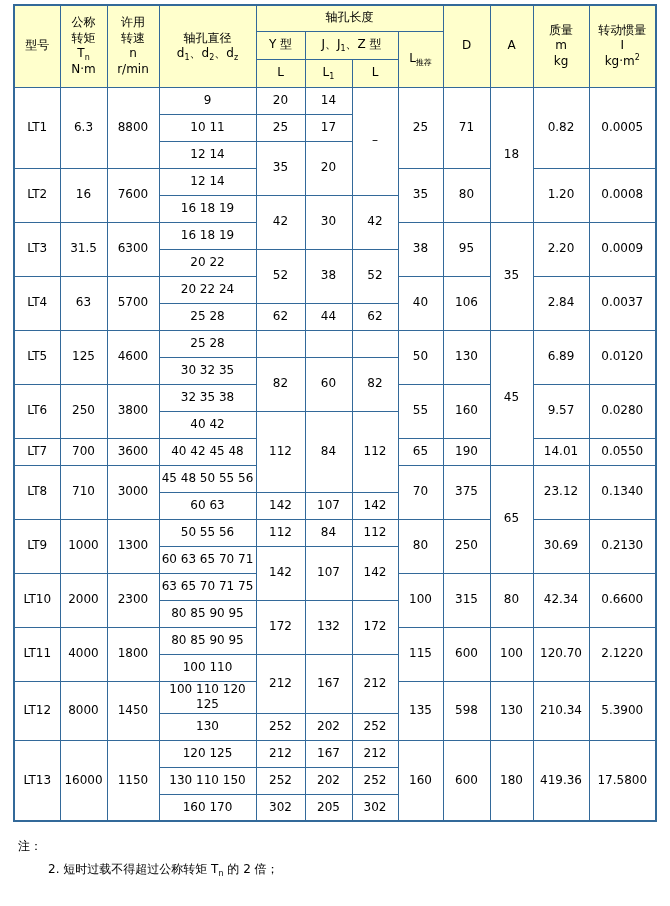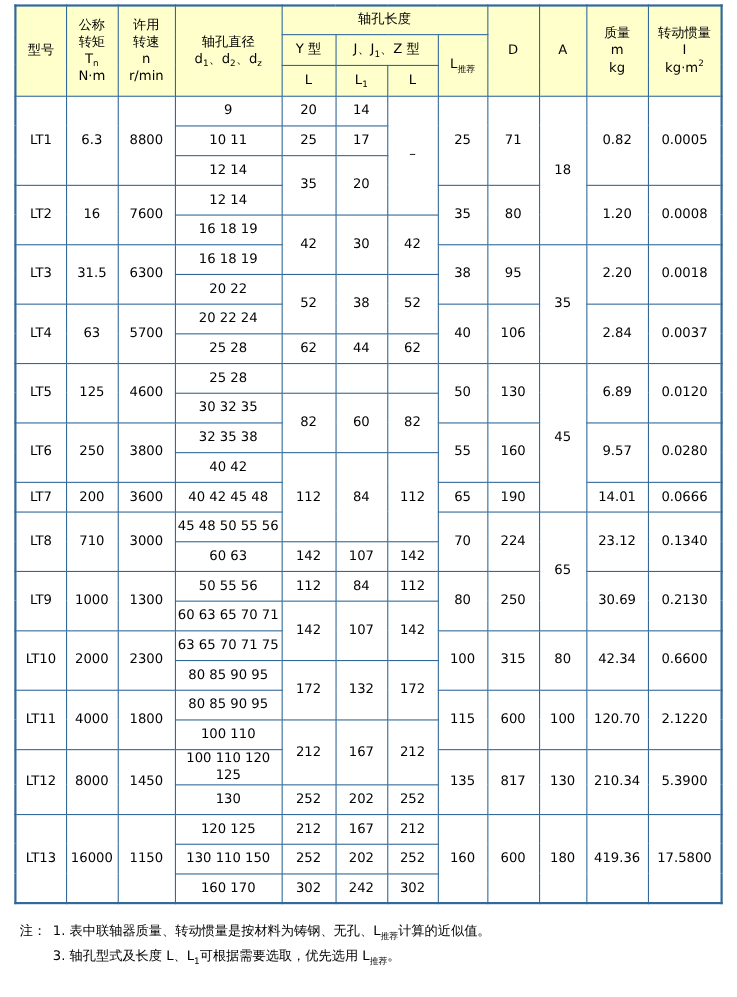--- a/index.html
+++ b/index.html
@@ -133,21 +133,21 @@
       </tr>
       <tr>
         <td rowspan="2">LT3</td>
         <td rowspan="2">31.5</td>
         <td rowspan="2">6300</td>
         <td>16 18 19</td>
         <td rowspan="2">38</td>
         <td rowspan="2">95</td>
         <td rowspan="4">35</td>
         <td rowspan="2">2.20</td>
-        <td rowspan="2">0.0018</td>
+        <td rowspan="2">0.0009</td>
       </tr>
       <tr>
         <td>20 22</td>
         <td rowspan="2">52</td>
         <td rowspan="2">38</td>
         <td rowspan="2">52</td>
       </tr>
       <tr>
         <td rowspan="2">LT4</td>
         <td rowspan="2">63</td>
@@ -195,35 +195,35 @@
         <td rowspan="2">0.0280</td>
       </tr>
       <tr>
         <td>40 42</td>
         <td rowspan="3">112</td>
         <td rowspan="3">84</td>
         <td rowspan="3">112</td>
       </tr>
       <tr>
         <td>LT7</td>
-        <td>200</td>
+        <td>700</td>
         <td>3600</td>
         <td>40 42 45 48</td>
         <td>65</td>
         <td>190</td>
         <td>14.01</td>
-        <td>0.0666</td>
+        <td>0.0550</td>
       </tr>
       <tr>
         <td rowspan="2">LT8</td>
         <td rowspan="2">710</td>
         <td rowspan="2">3000</td>
         <td>45 48 50 55 56</td>
         <td rowspan="2">70</td>
-        <td rowspan="2">224</td>
+        <td rowspan="2">375</td>
         <td rowspan="4">65</td>
         <td rowspan="2">23.12</td>
         <td rowspan="2">0.1340</td>
       </tr>
       <tr>
         <td>60 63</td>
         <td>142</td>
         <td>107</td>
         <td>142</td>
       </tr>
@@ -282,21 +282,21 @@
       </tr>
       <tr>
         <td rowspan="2">LT12</td>
         <td rowspan="2">8000</td>
         <td rowspan="2">1450</td>
         <td>
           <div>100 110 120</div>
           <div>125</div>
         </td>
         <td rowspan="2">135</td>
-        <td rowspan="2">817</td>
+        <td rowspan="2">598</td>
         <td rowspan="2">130</td>
         <td rowspan="2">210.34</td>
         <td rowspan="2">5.3900</td>
       </tr>
       <tr>
         <td>130</td>
         <td>252</td>
         <td>202</td>
         <td>252</td>
       </tr>
@@ -316,28 +316,27 @@
       </tr>
       <tr>
         <td>130 110 150</td>
         <td>252</td>
         <td>202</td>
         <td>252</td>
       </tr>
       <tr>
         <td>160 170</td>
         <td>302</td>
-        <td>242</td>
+        <td>205</td>
         <td>302</td>
       </tr>
     </tbody>
 </table>
 
 <div class="notes">
     <div class="note">
       <span class="note-label">注：</span>
-      <span>1. 表中联轴器质量、转动惯量是按材料为铸钢、无孔、L<sub>推荐</sub>计算的近似值。</span>
     </div>
     <div class="note">
       <span class="note-label"></span>
-      <span>3. 轴孔型式及长度 L、L<sub>1</sub>可根据需要选取，优先选用 L<sub>推荐</sub>。</span>
+      <span>2. 短时过载不得超过公称转矩 T<sub>n</sub> 的 2 倍；</span>
     </div>
   </div>
 
 </body></html>

